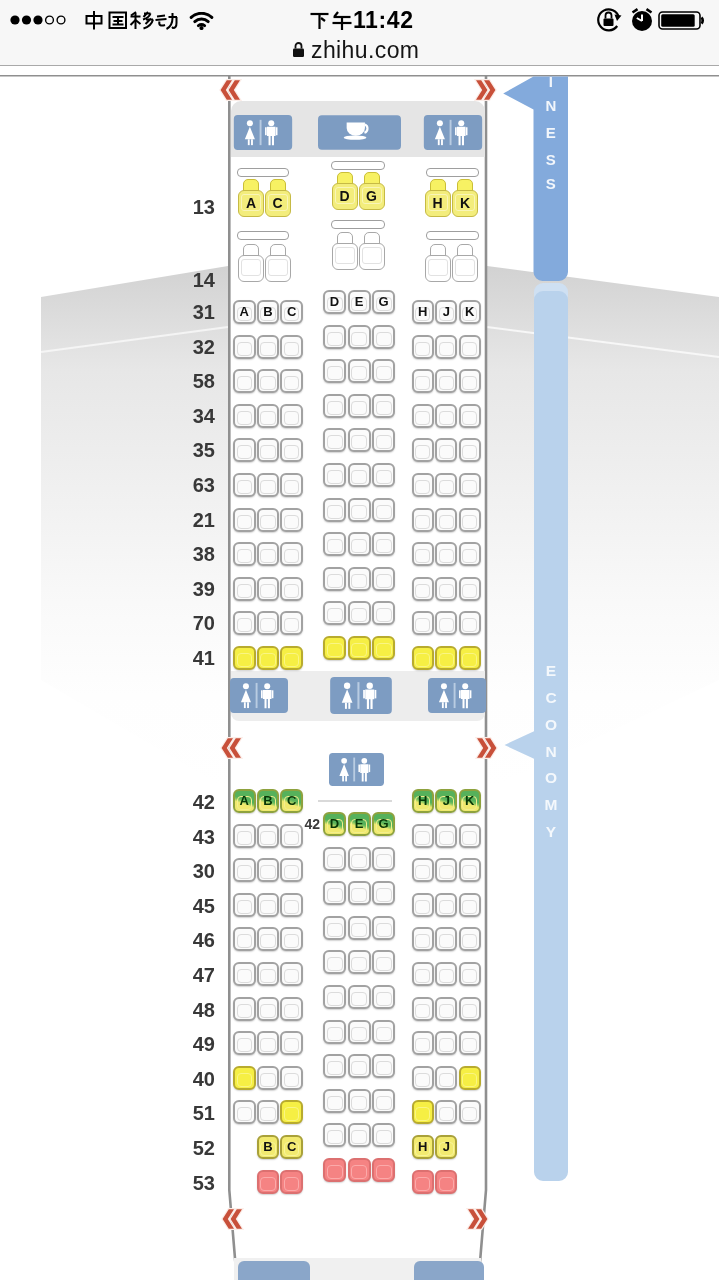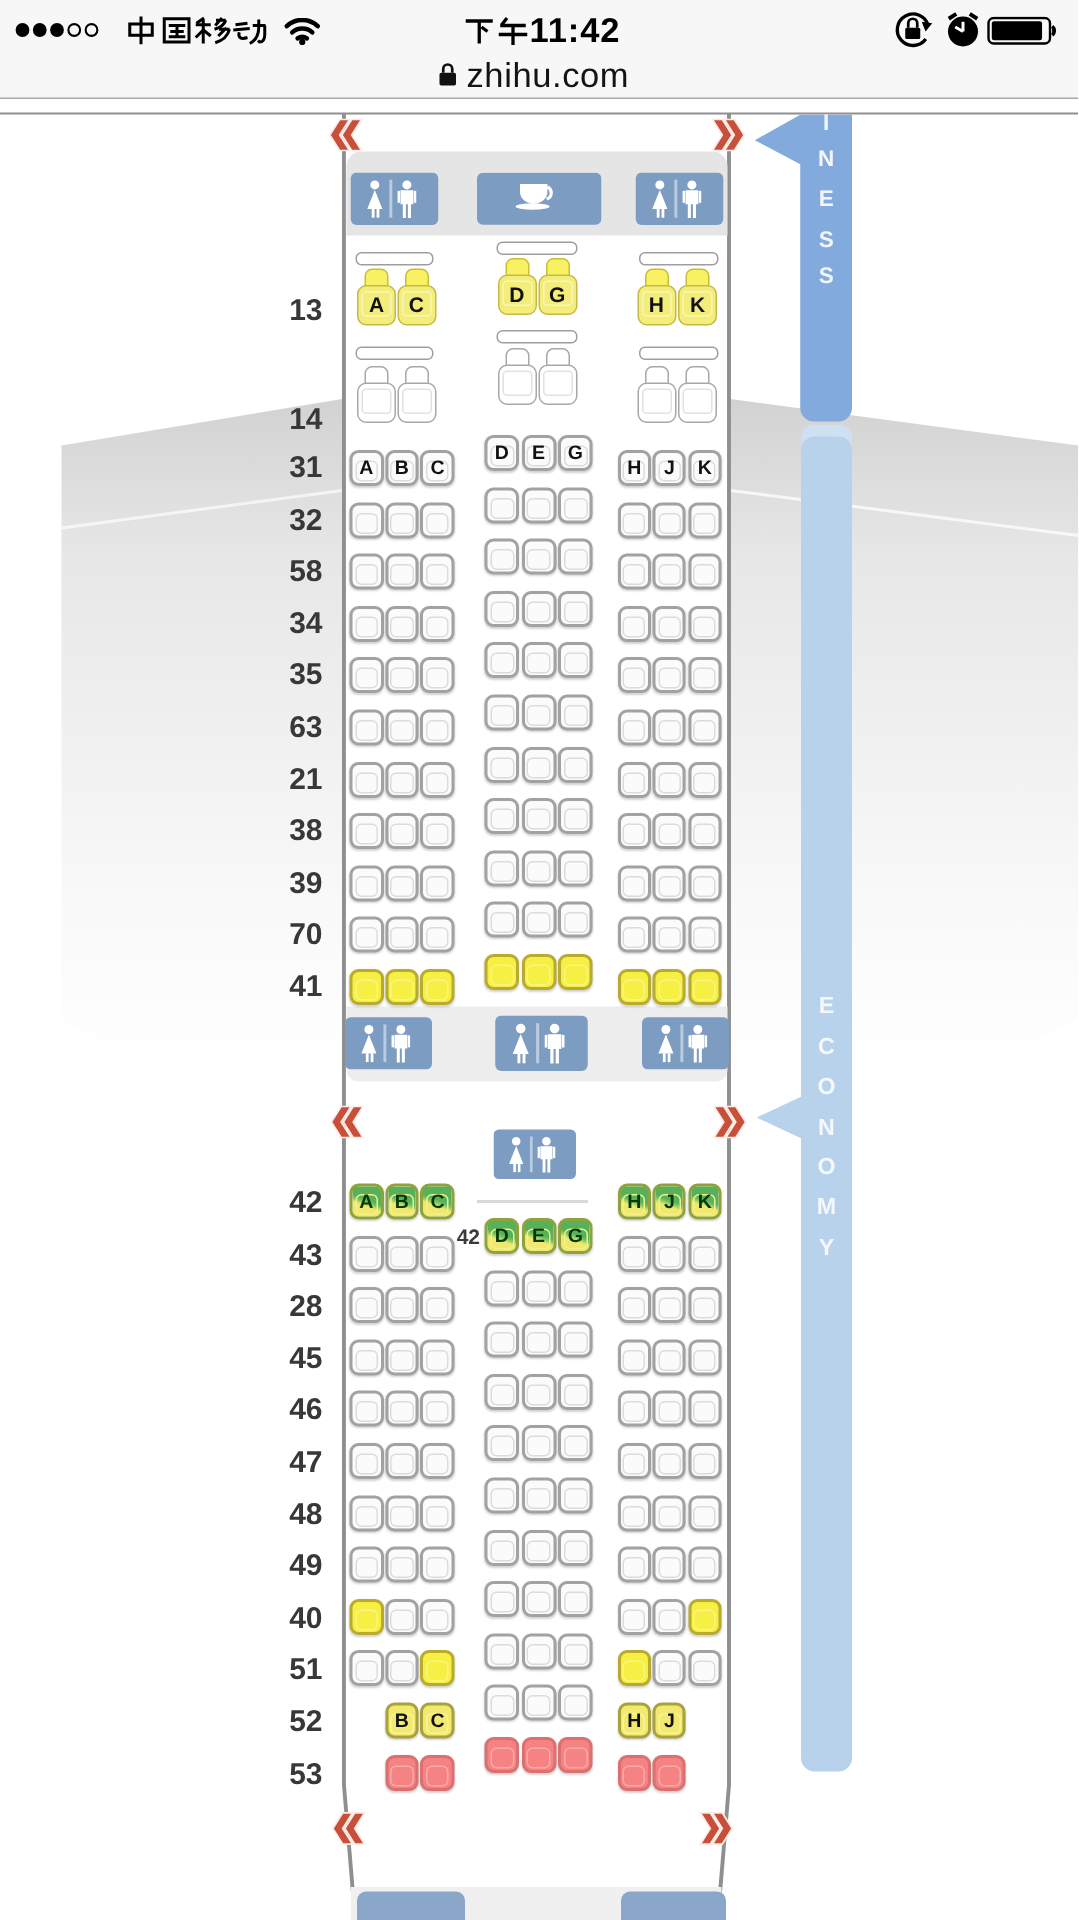--- a/index.html
+++ b/index.html
@@ -668,21 +668,21 @@
       <div class="es" style="left:347.5px;top:881.2px;width:23.0px"></div>
       <div class="es" style="left:372.0px;top:881.2px;width:23.0px"></div>
     </div>
 
 <div class="g">
       <div class="es" style="left:411.8px;top:858.2px;width:22.0px"></div>
       <div class="es" style="left:435.3px;top:858.2px;width:22.0px"></div>
       <div class="es" style="left:458.8px;top:858.2px;width:22.0px"></div>
     </div>
 
-<div class="rl" style="top:859.2px">28</div>
+<div class="rl" style="top:859.2px">30</div>
 
 <div class="g">
       <div class="es" style="left:233.0px;top:892.8px;width:22.5px"></div>
       <div class="es" style="left:256.7px;top:892.8px;width:22.5px"></div>
       <div class="es" style="left:280.4px;top:892.8px;width:22.5px"></div>
     </div>
 
 <div class="g">
       <div class="es" style="left:323.0px;top:915.8px;width:23.0px"></div>
       <div class="es" style="left:347.5px;top:915.8px;width:23.0px"></div>

